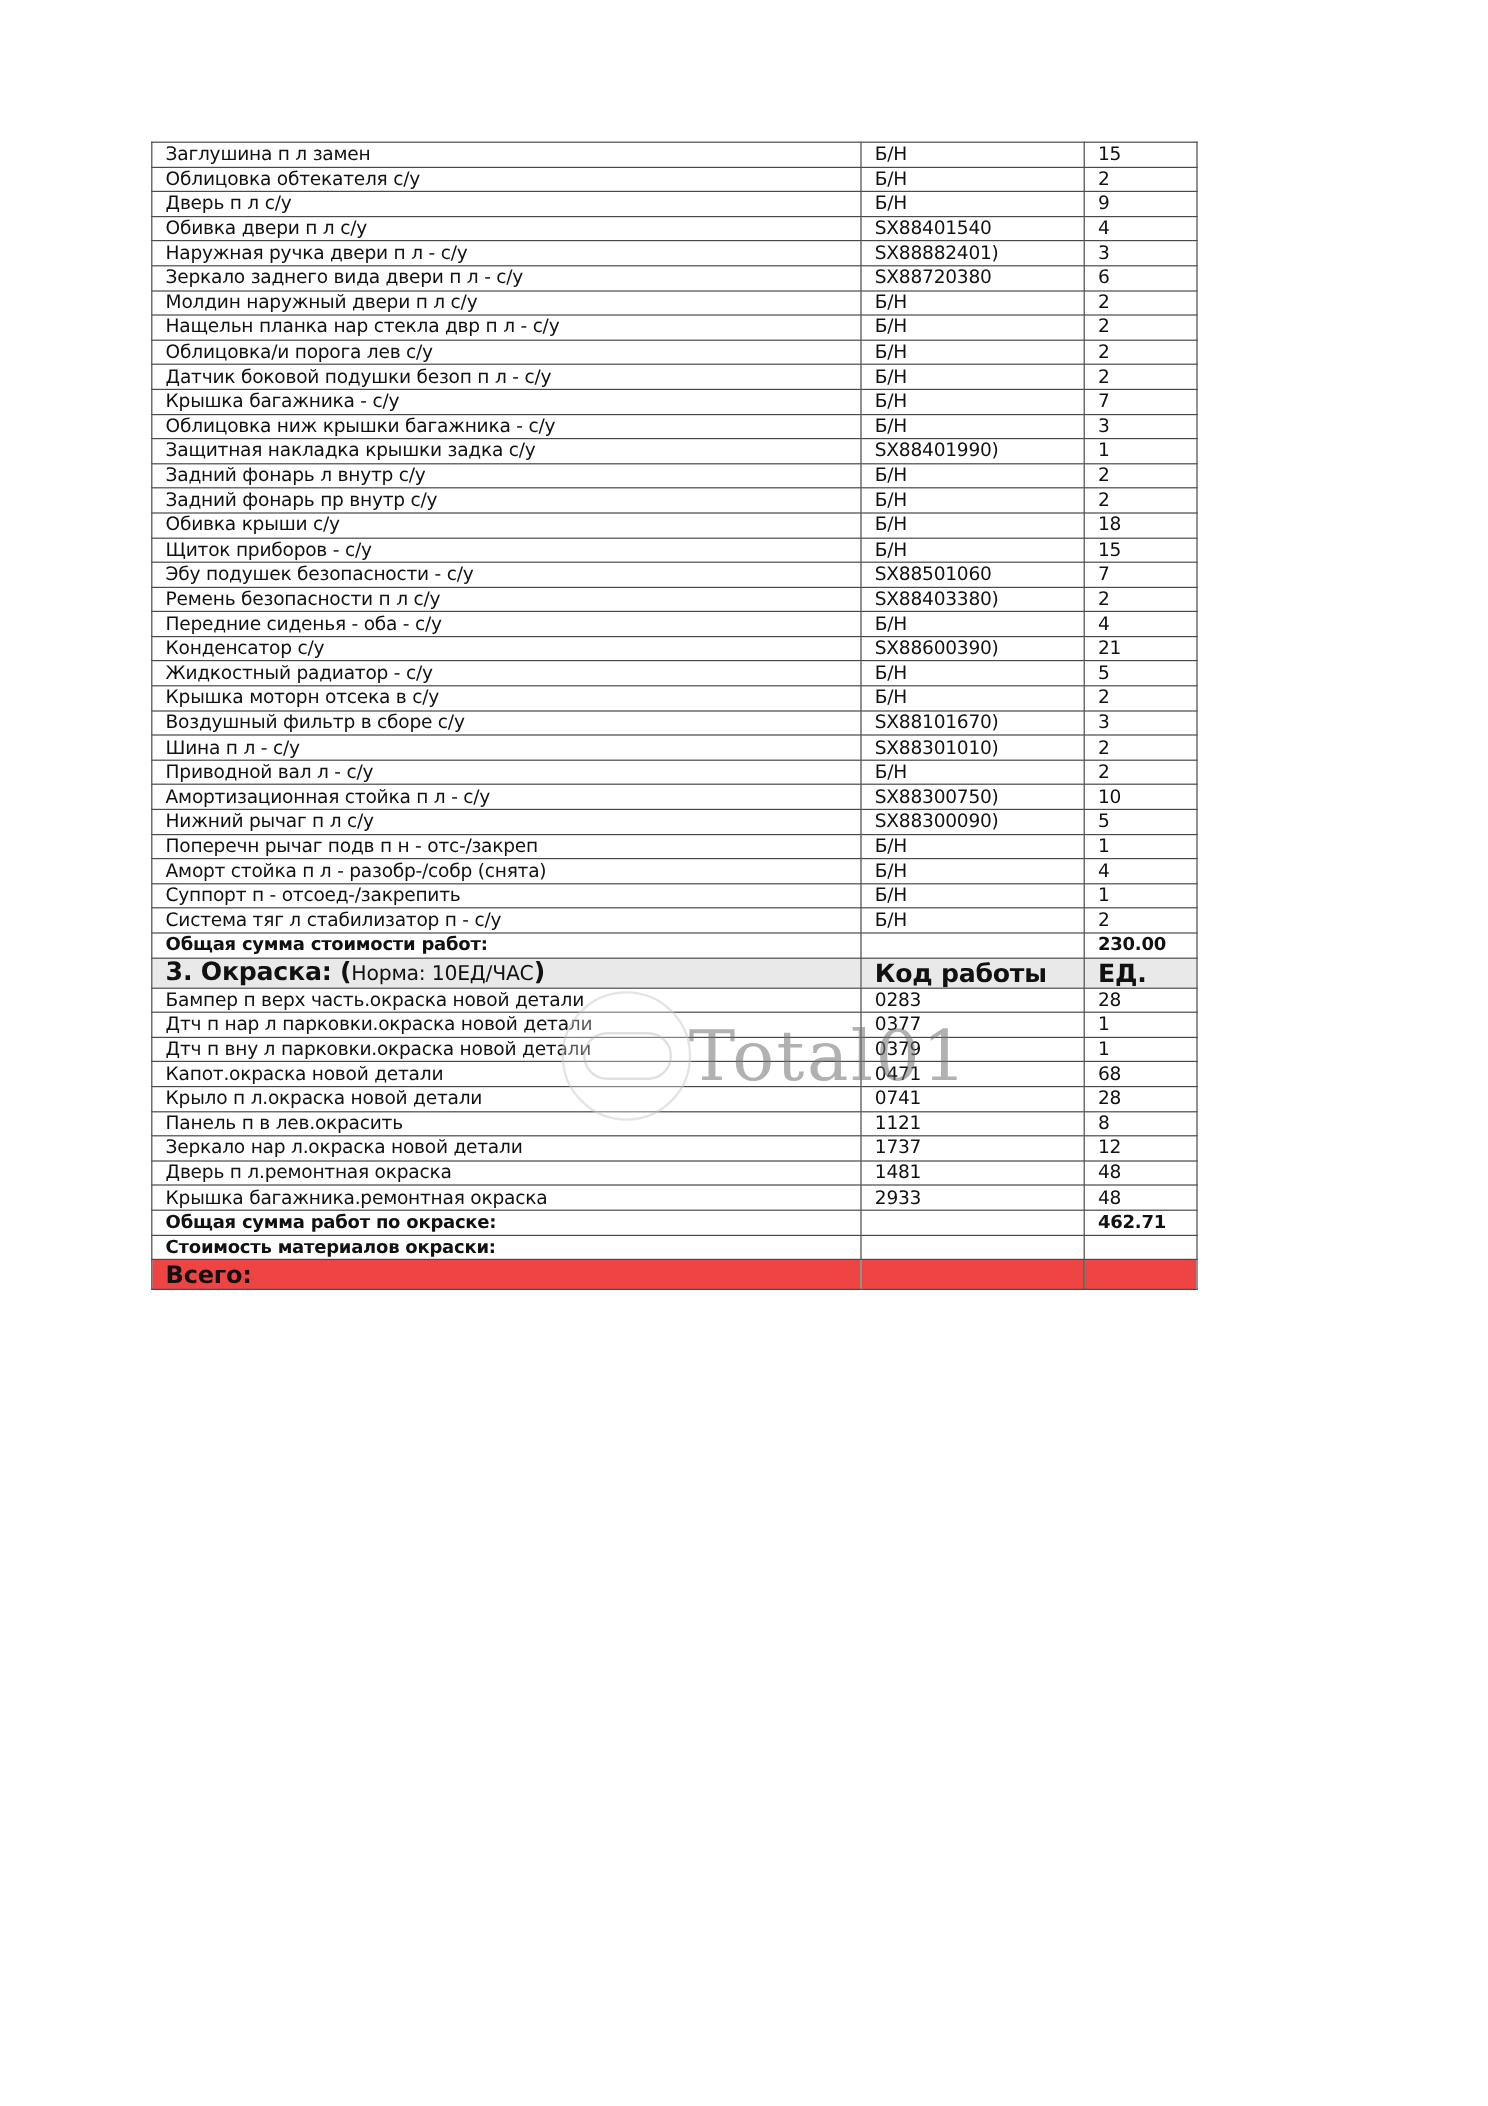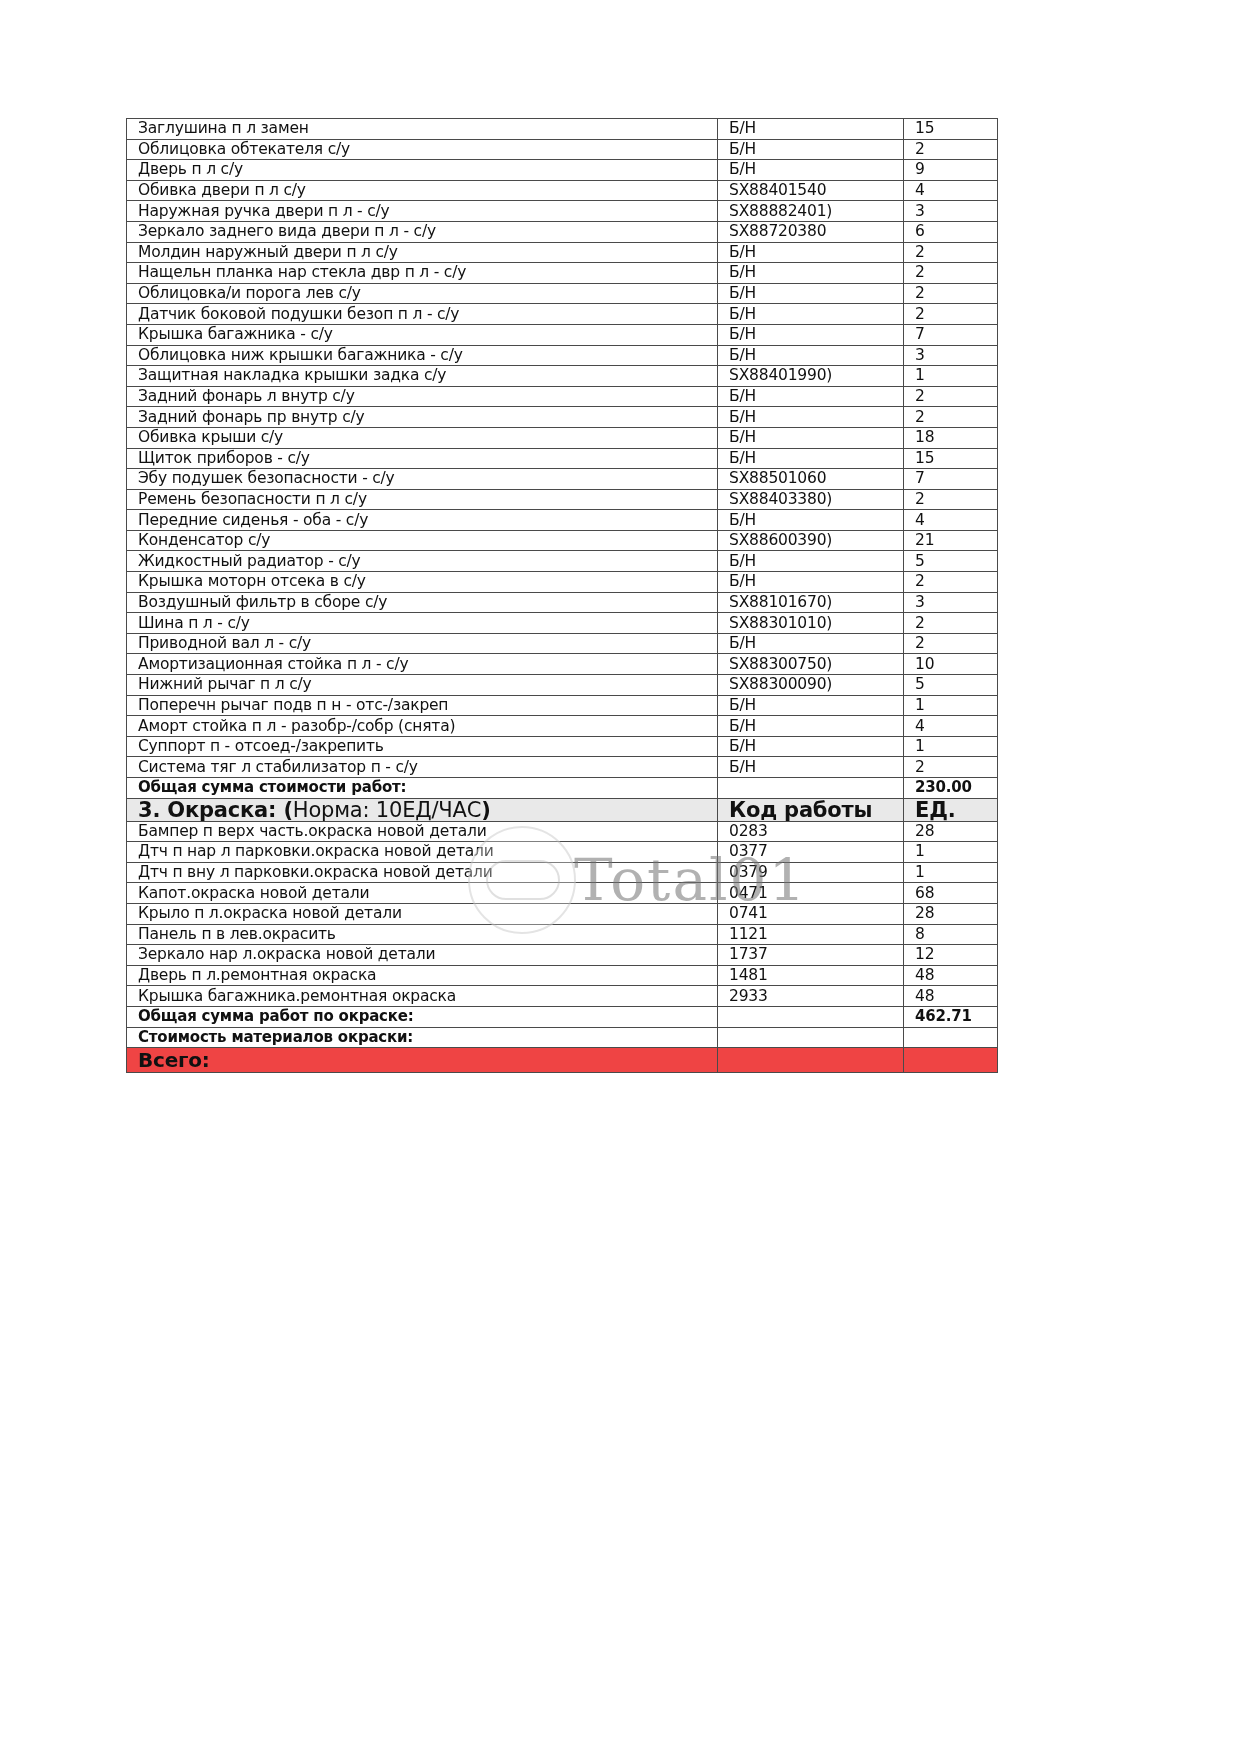--- a/index.html
+++ b/index.html
@@ -8,21 +8,21 @@
   table.estimate { position: absolute; left: 126px; top: 118px; width: 871px;
                    border-collapse: collapse; table-layout: fixed; }
   table.estimate col.c1 { width: 591px; }
   table.estimate col.c2 { width: 186px; }
   table.estimate col.c3 { width: 94px; }
   table.estimate td { border: 1.5px solid #4a4a4a; height: 19.6px; padding: 0 0 0 11px;
                       font-size: 15.5px; line-height: 19px; white-space: nowrap; overflow: hidden;
                       vertical-align: middle; letter-spacing: -0.2px; }
   tr.bold td { font-weight: bold; font-size: 15px; }
   tr.section td { background: #e9e9e9; height: 22px; font-size: 21px; font-weight: bold; line-height: 22px; }
-  tr.section td .norm { font-weight: normal; font-size: 21px; }
+  tr.section td .norm { font-weight: normal; font-size: 17px; }
   tr.grand td { background: #ef4444; height: 24px; font-weight: bold; font-size: 20px; }
   .watermark { position: absolute; left: 468px; top: 822px; width: 300px; height: 118px;
                pointer-events: none; opacity: 0.55; }
   .watermark .circle { position: absolute; left: 0; top: 4px; width: 104px; height: 104px;
                        border-radius: 50%; border: 2px solid #cfcfcf; background: rgba(255,255,255,0.55); }
   .watermark .cloud { position: absolute; left: 18px; top: 38px; width: 70px; height: 36px;
                       border: 2px solid #c8c8c8; border-radius: 20px; }
   .watermark .text { position: absolute; left: 106px; top: 24px; font-family: "DejaVu Serif", serif;
                      font-size: 58px; color: #737373; letter-spacing: 2px; }
 </style>

